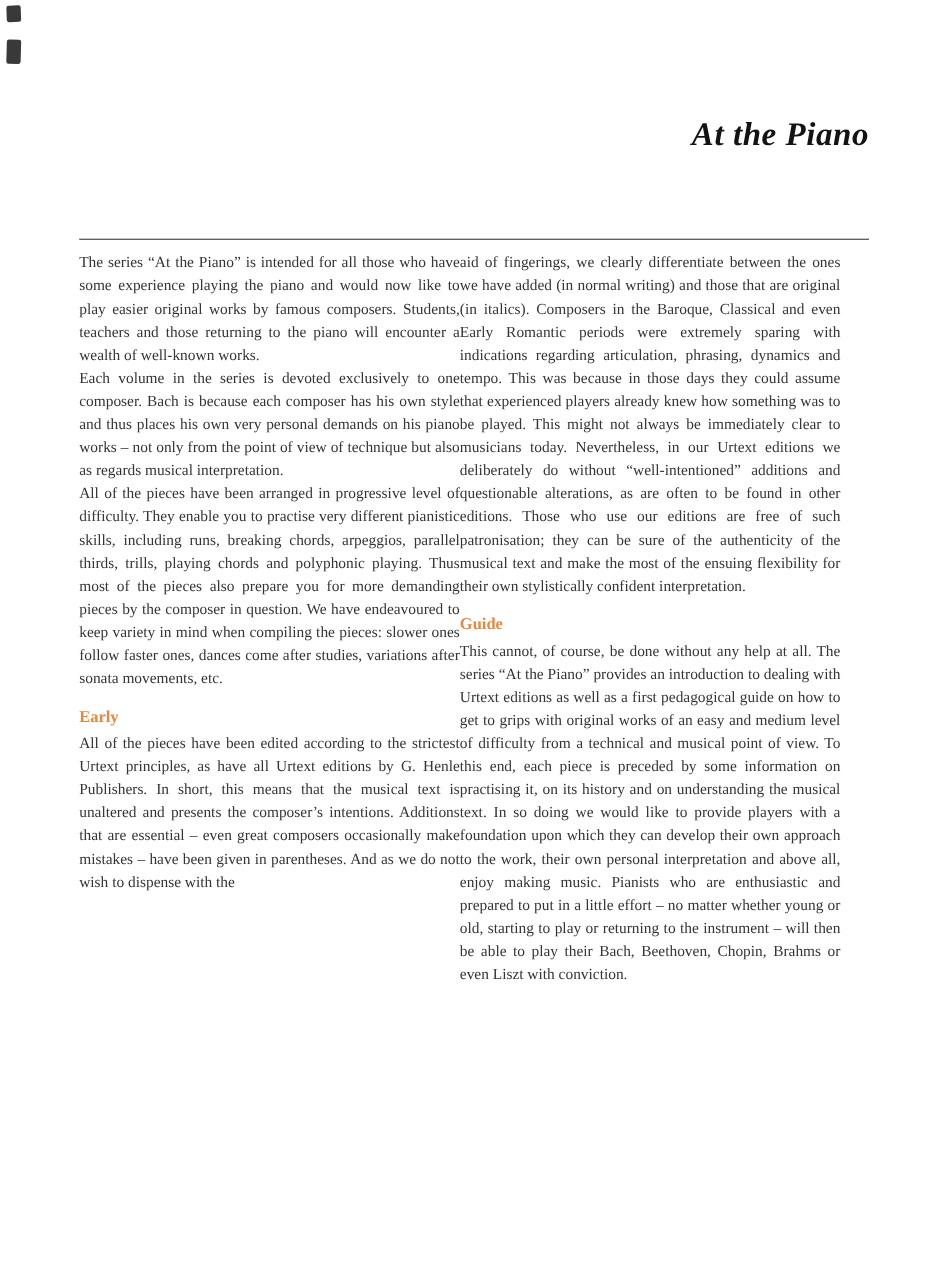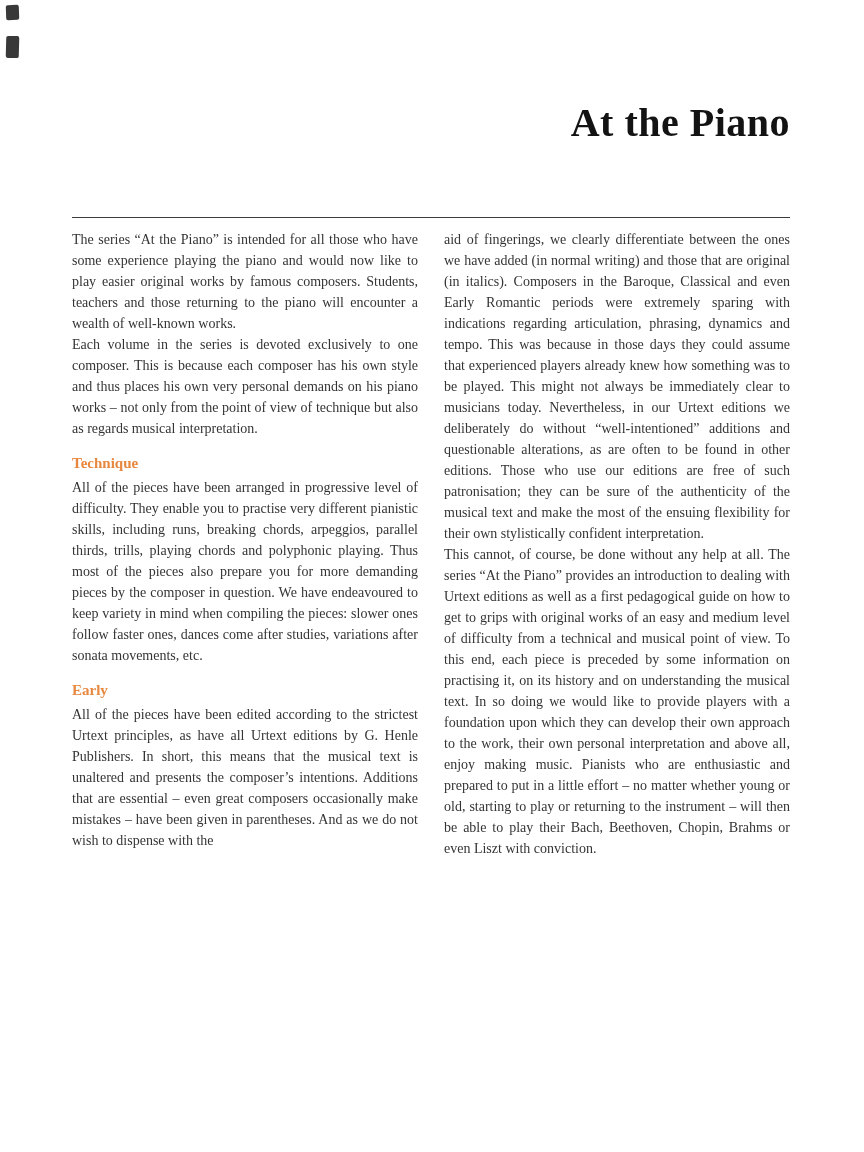--- a/index.html
+++ b/index.html
@@ -27,43 +27,43 @@
   .scan-mark.m1 { top: 5px;  width: 13px; height: 15px; transform: rotate(-2deg); }
   .scan-mark.m2 { top: 36px; width: 13px; height: 22px; transform: rotate(1.5deg); }
 
   .page-title {
     position: absolute;
     top: 100px;
     left: 72px;
     width: 718px;
     margin: 0;
     text-align: right;
-    font-size: 40px;
+    font-size: 30px;
     line-height: 46px;
     font-weight: bold;
     letter-spacing: 0.5px;
     color: #131313;
+    font-style: italic;
   }
   .title-rule {
     position: absolute;
     top: 217px;
     left: 72px;
     width: 718px;
     height: 0;
     border: none;
     border-top: 1.6px solid #3c3c3c;
     margin: 0;
   }
   .columns {
     position: absolute;
     top: 229px;
     left: 72px;
     width: 718px;
     display: flex;
-    gap: 26px;
   }
   .column {
     width: 346px;
     flex: 0 0 346px;
   }
   .body-text {
     margin: 0 0 0 0;
     font-size: 14px;
     line-height: 21px;
     text-align: justify;
@@ -84,24 +84,24 @@
   <div class="scan-mark m1"></div>
   <div class="scan-mark m2"></div>
 
   <h1 class="page-title">At the Piano</h1>
 
   <hr class="title-rule">
 
   <div class="columns">
     <div class="column">
         <p class="body-text">The series “At the Piano” is intended for all those who have some experience playing the piano and would now like to play easier original works by famous composers. Students, teachers and those returning to the piano will encounter a wealth of well-known works.</p>
-        <p class="body-text">Each volume in the series is devoted exclusively to one composer. This is because each composer has his own style and thus places his own very personal demands on his piano works – not only from the point of view of technique but also as regards musical interpretation.</p>
-        <h2 class="sec-heading">Technique</h2>
+        <p class="body-text">Each volume in the series is devoted exclusively to one composer. Bach is because each composer has his own style and thus places his own very personal demands on his piano works – not only from the point of view of technique but also as regards musical interpretation.</p>
         <p class="body-text">All of the pieces have been arranged in progressive level of difficulty. They enable you to practise very different pianistic skills, including runs, breaking chords, arpeggios, parallel thirds, trills, playing chords and polyphonic playing. Thus most of the pieces also prepare you for more demanding pieces by the composer in question. We have endeavoured to keep variety in mind when compiling the pieces: slower ones follow faster ones, dances come after studies, variations after sonata movements, etc.</p>
         <h2 class="sec-heading">Early</h2>
         <p class="body-text">All of the pieces have been edited according to the strictest Urtext principles, as have all Urtext editions by G. Henle Publishers. In short, this means that the musical text is unaltered and presents the composer’s intentions. Additions that are essential – even great composers occasionally make mistakes – have been given in parentheses. And as we do not wish to dispense with the</p>
       </div>
     <div class="column">
         <p class="body-text">aid of fingerings, we clearly differentiate between the ones we have added (in normal writing) and those that are original (in italics). Composers in the Baroque, Classical and even Early Romantic periods were extremely sparing with indications regarding articulation, phrasing, dynamics and tempo. This was because in those days they could assume that experienced players already knew how something was to be played. This might not always be immediately clear to musicians today. Nevertheless, in our Urtext editions we deliberately do without “well-intentioned” additions and questionable alterations, as are often to be found in other editions. Those who use our editions are free of such patronisation; they can be sure of the authenticity of the musical text and make the most of the ensuing flexibility for their own stylistically confident interpretation.</p>
+        <h2 class="sec-heading">Guide</h2>
         <p class="body-text">This cannot, of course, be done without any help at all. The series “At the Piano” provides an introduction to dealing with Urtext editions as well as a first pedagogical guide on how to get to grips with original works of an easy and medium level of difficulty from a technical and musical point of view. To this end, each piece is preceded by some information on practising it, on its history and on understanding the musical text. In so doing we would like to provide players with a foundation upon which they can develop their own approach to the work, their own personal interpretation and above all, enjoy making music. Pianists who are enthusiastic and prepared to put in a little effort – no matter whether young or old, starting to play or returning to the instrument – will then be able to play their Bach, Beethoven, Chopin, Brahms or even Liszt with conviction.</p>
       </div>
   </div>
 </div>
 
 </body></html>

